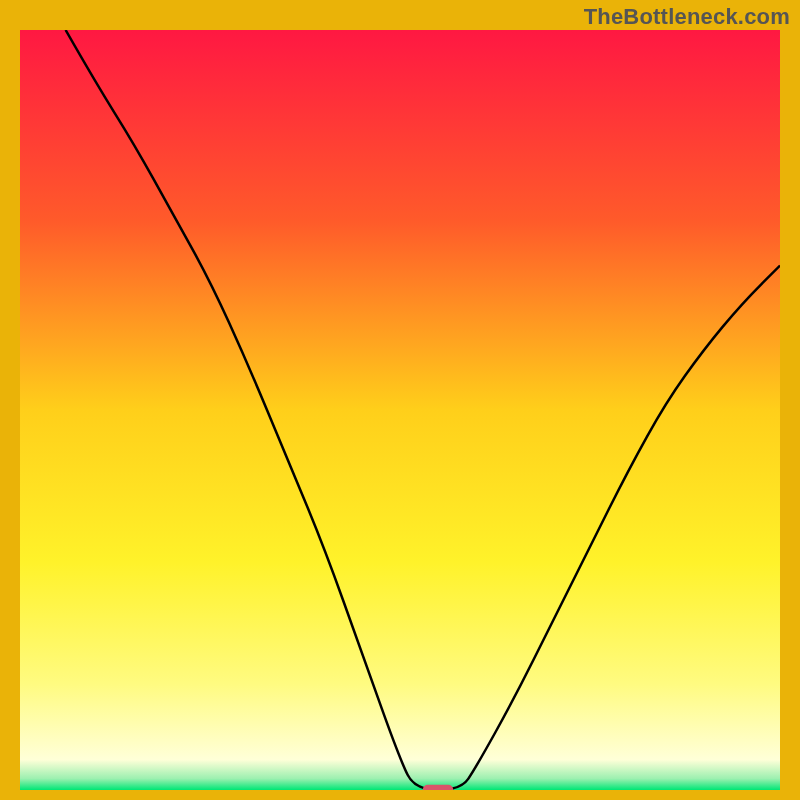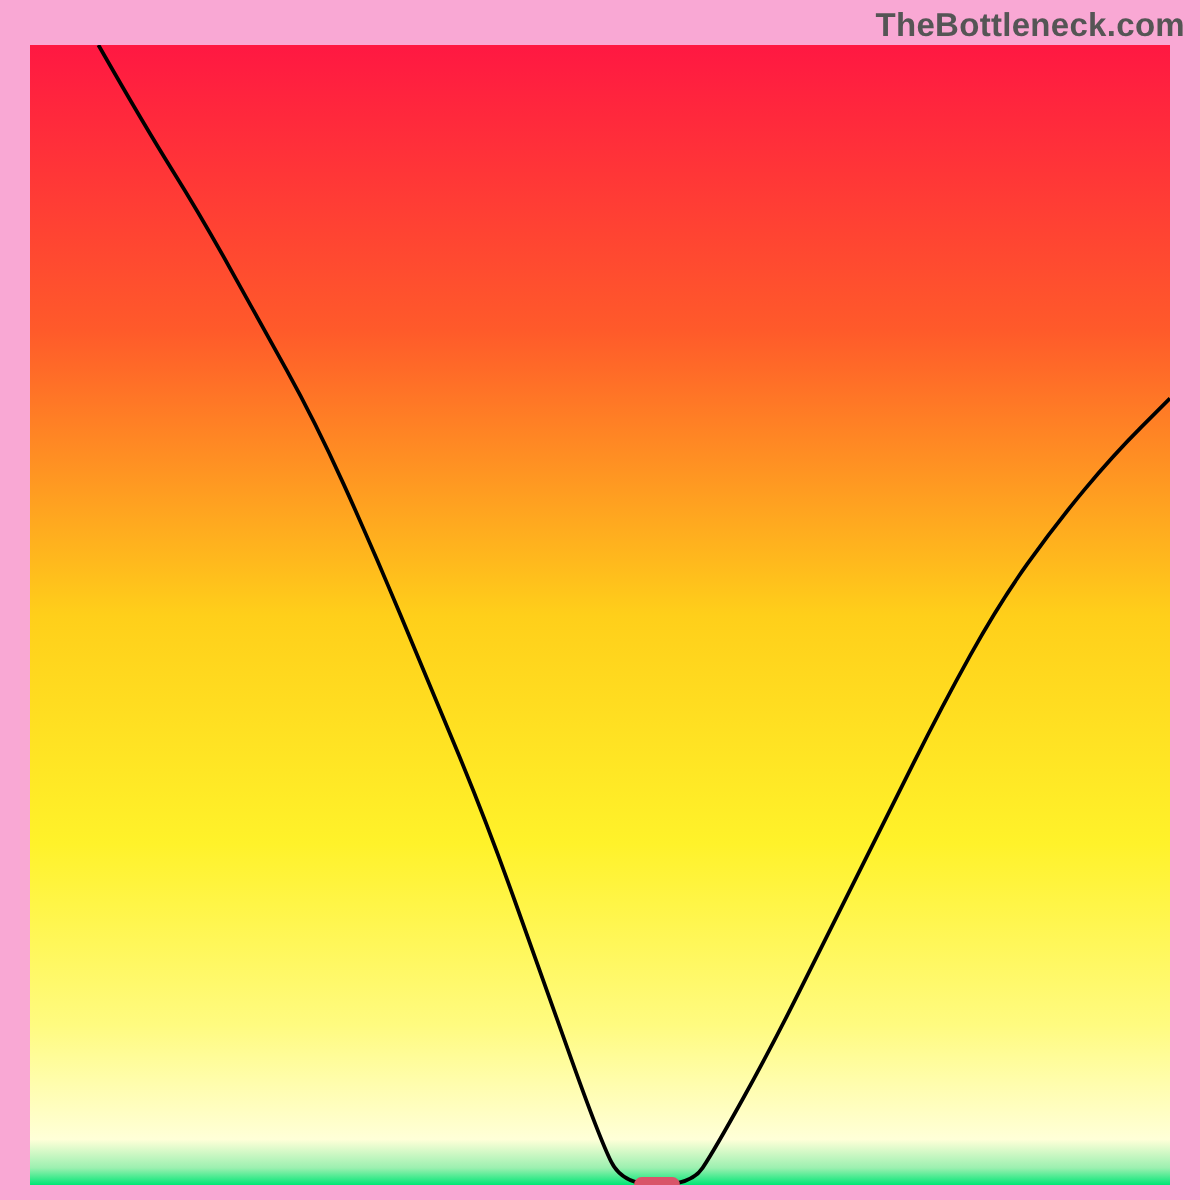--- a/index.html
+++ b/index.html
@@ -7,21 +7,21 @@
     padding: 0;
     width: 800px;
     height: 800px;
     background: #000;
     font-family: Arial, Helvetica, sans-serif;
   }
   .frame {
     position: relative;
     width: 800px;
     height: 800px;
-    background: #f9a8d4;
+    background: #eab308;
   }
   .watermark {
     position: absolute;
     top: 4px;
     right: 10px;
     color: #555;
     font-size: 22px;
     font-weight: 600;
     letter-spacing: 0.2px;
     z-index: 5;

